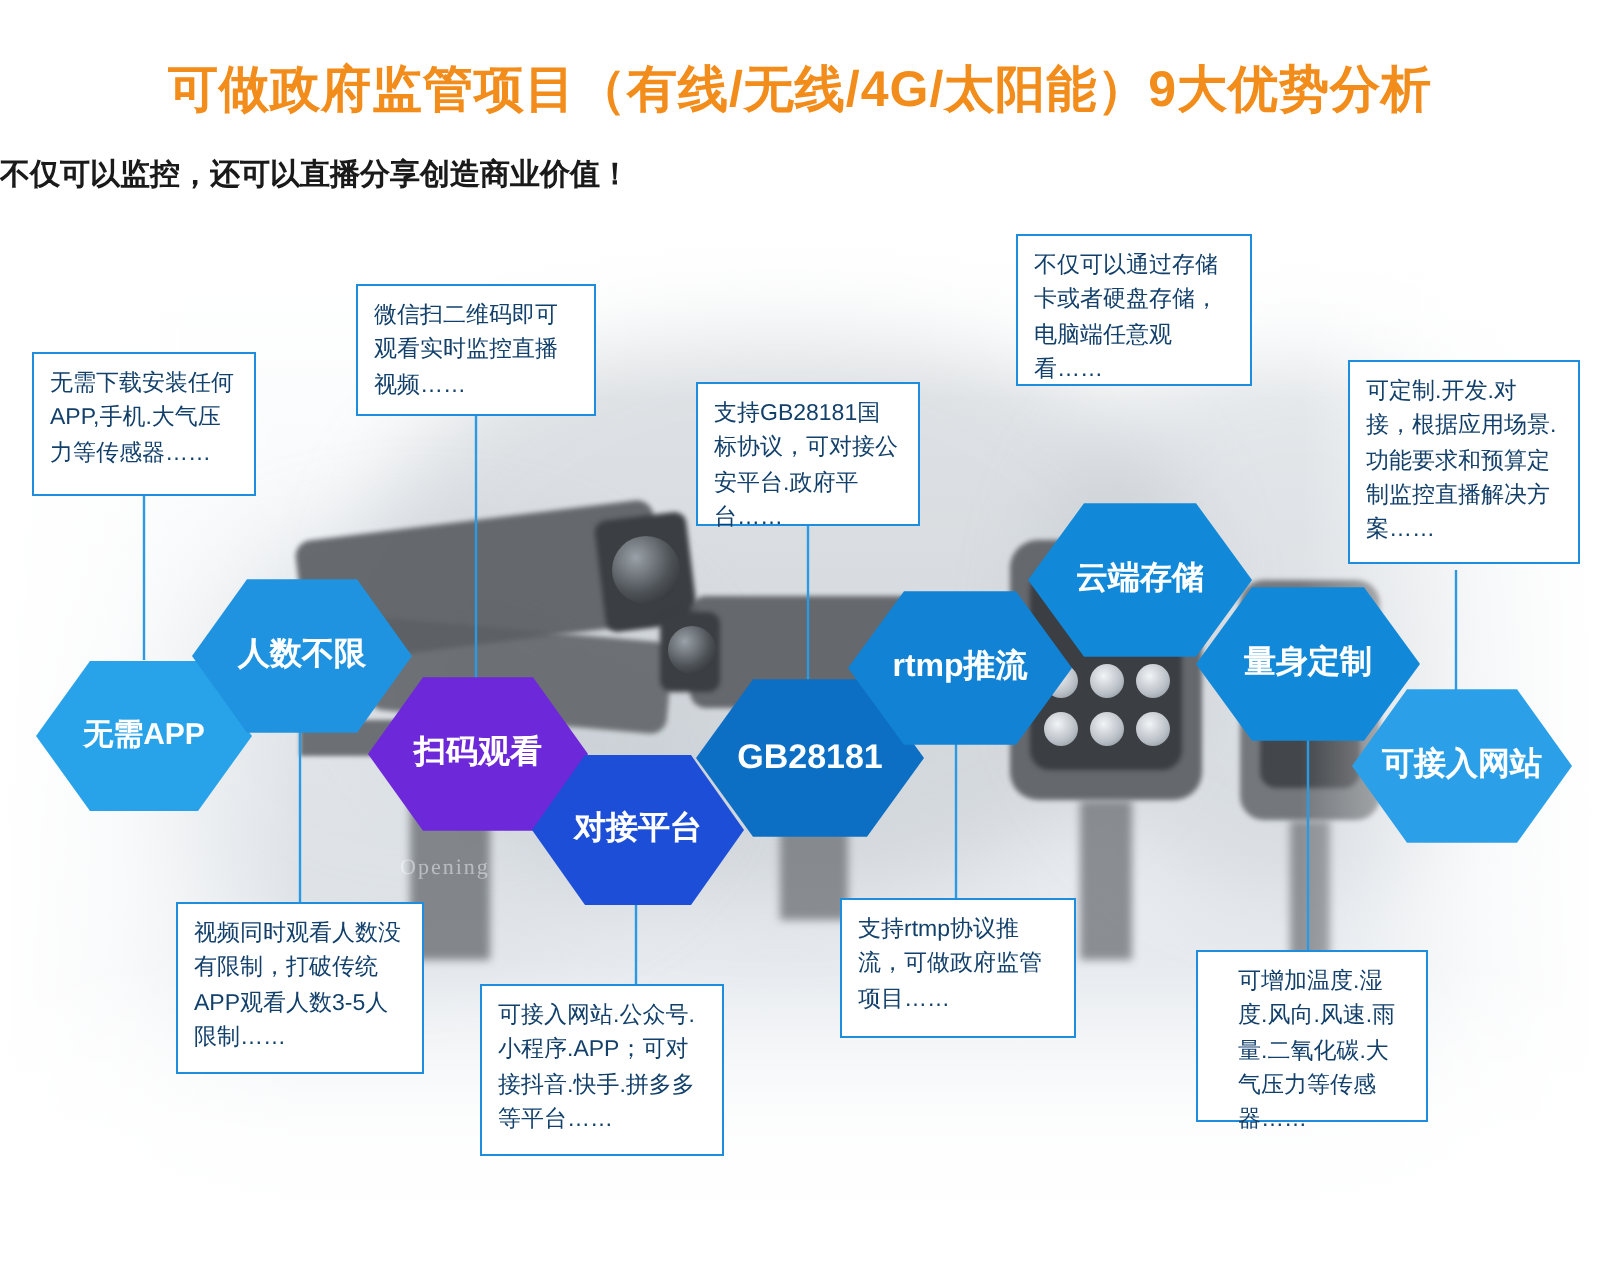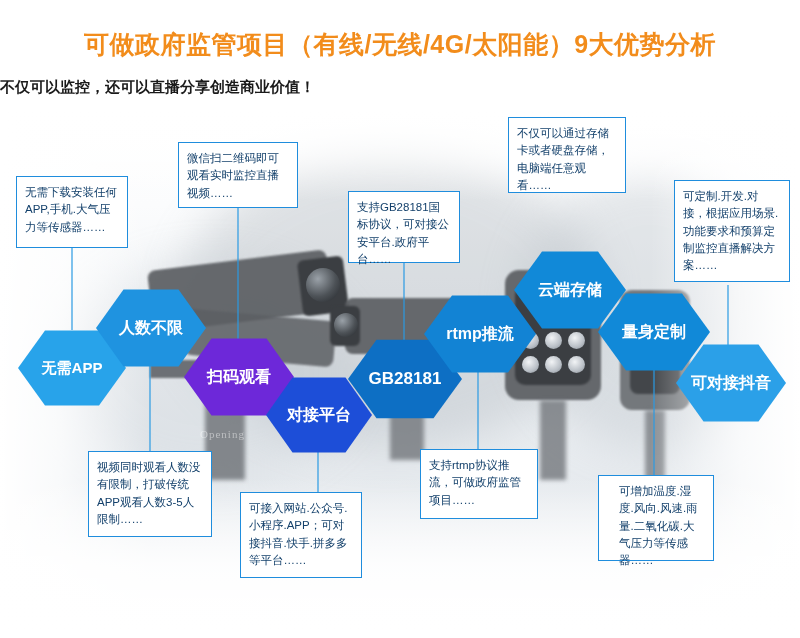--- a/index.html
+++ b/index.html
@@ -260,21 +260,21 @@
 
   <div class="hex" style="left:514px;top:250px;width:112px;height:80px;background:#1189d8;font-size:16px;">
     <span>云端存储</span>
   </div>
 
   <div class="hex" style="left:598px;top:292px;width:112px;height:80px;background:#1189d8;font-size:16px;">
     <span>量身定制</span>
   </div>
 
   <div class="hex" style="left:676px;top:343px;width:110px;height:80px;background:#2ba0e8;font-size:16px;">
-    <span>可对接抖音</span>
+    <span>可接入网站</span>
   </div>
 
   <div class="note" style="left:16px;top:176px;width:112px;height:72px;">无需下载安装任何APP,手机.大气压力等传感器……</div>
 
   <div class="note" style="left:88px;top:451px;width:124px;height:86px;">视频同时观看人数没有限制，打破传统APP观看人数3-5人限制……</div>
 
   <div class="note" style="left:178px;top:142px;width:120px;height:66px;">微信扫二维码即可观看实时监控直播视频……</div>
 
   <div class="note" style="left:240px;top:492px;width:122px;height:86px;">可接入网站.公众号.小程序.APP；可对接抖音.快手.拼多多等平台……</div>
 

